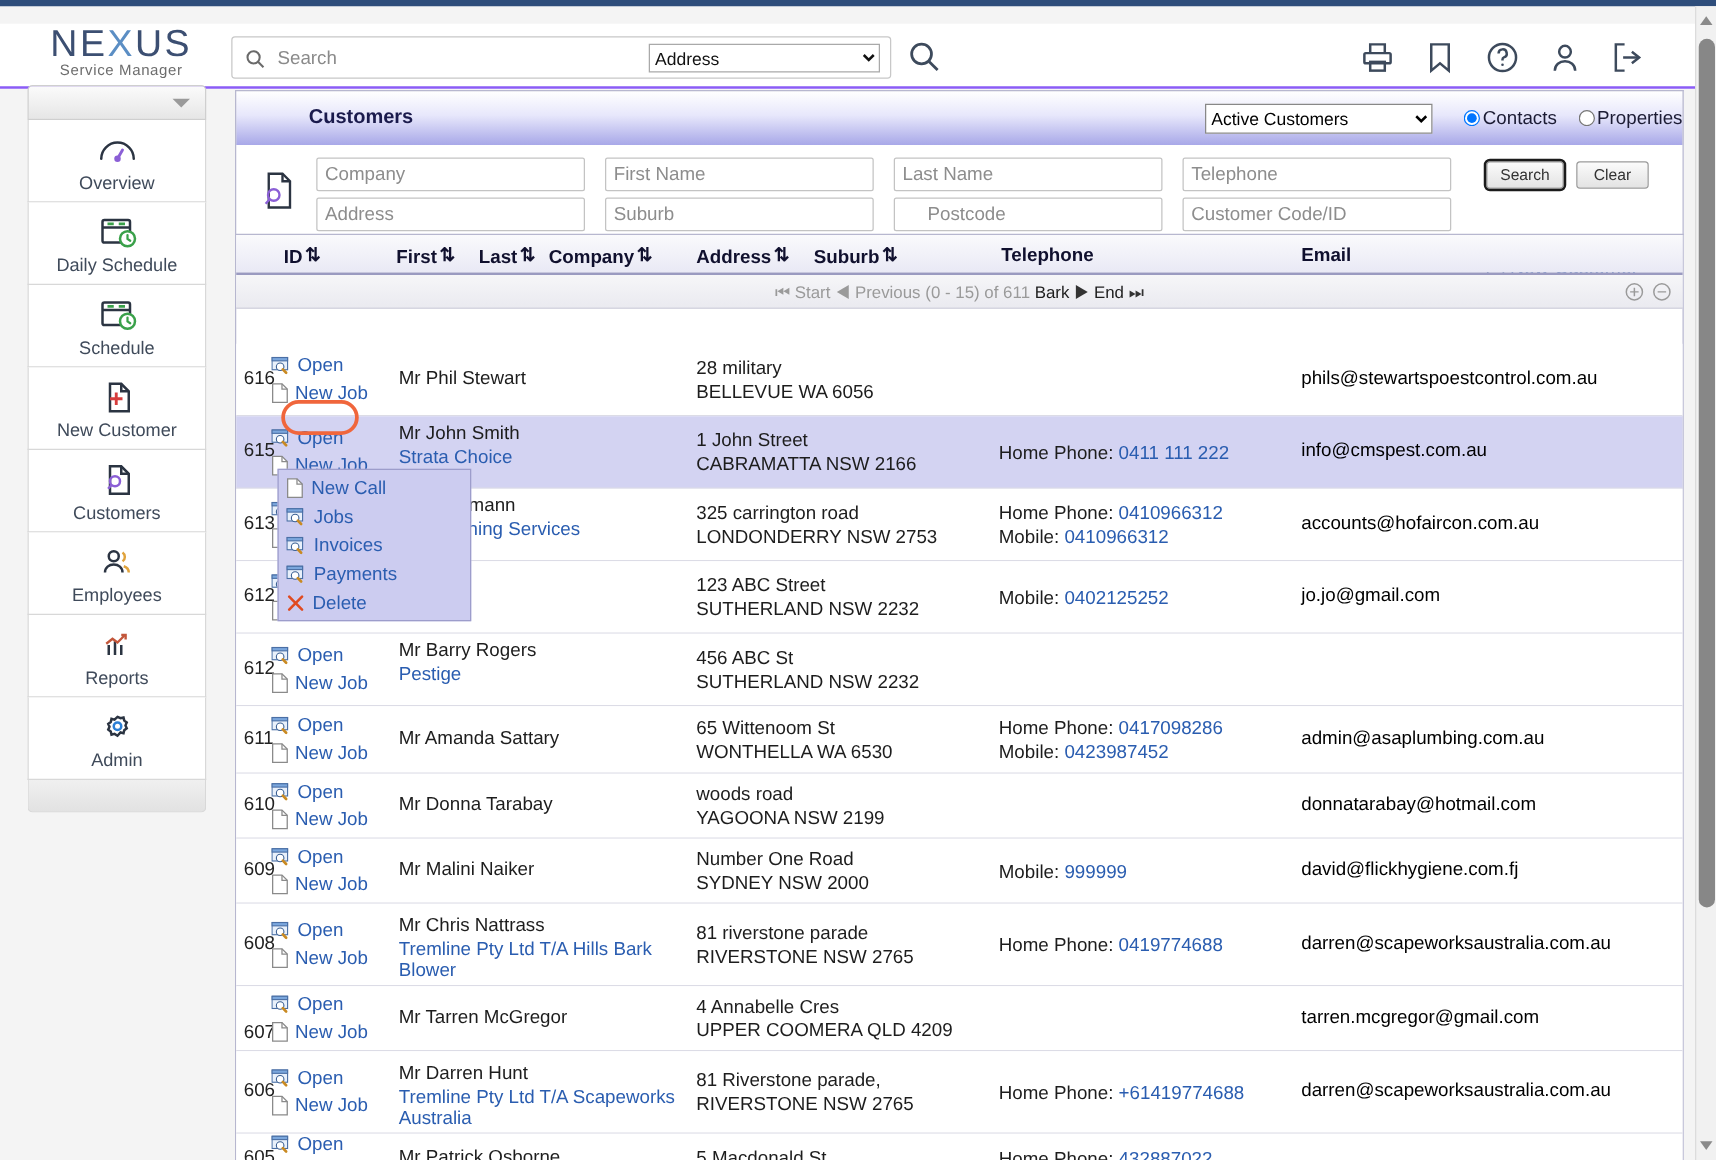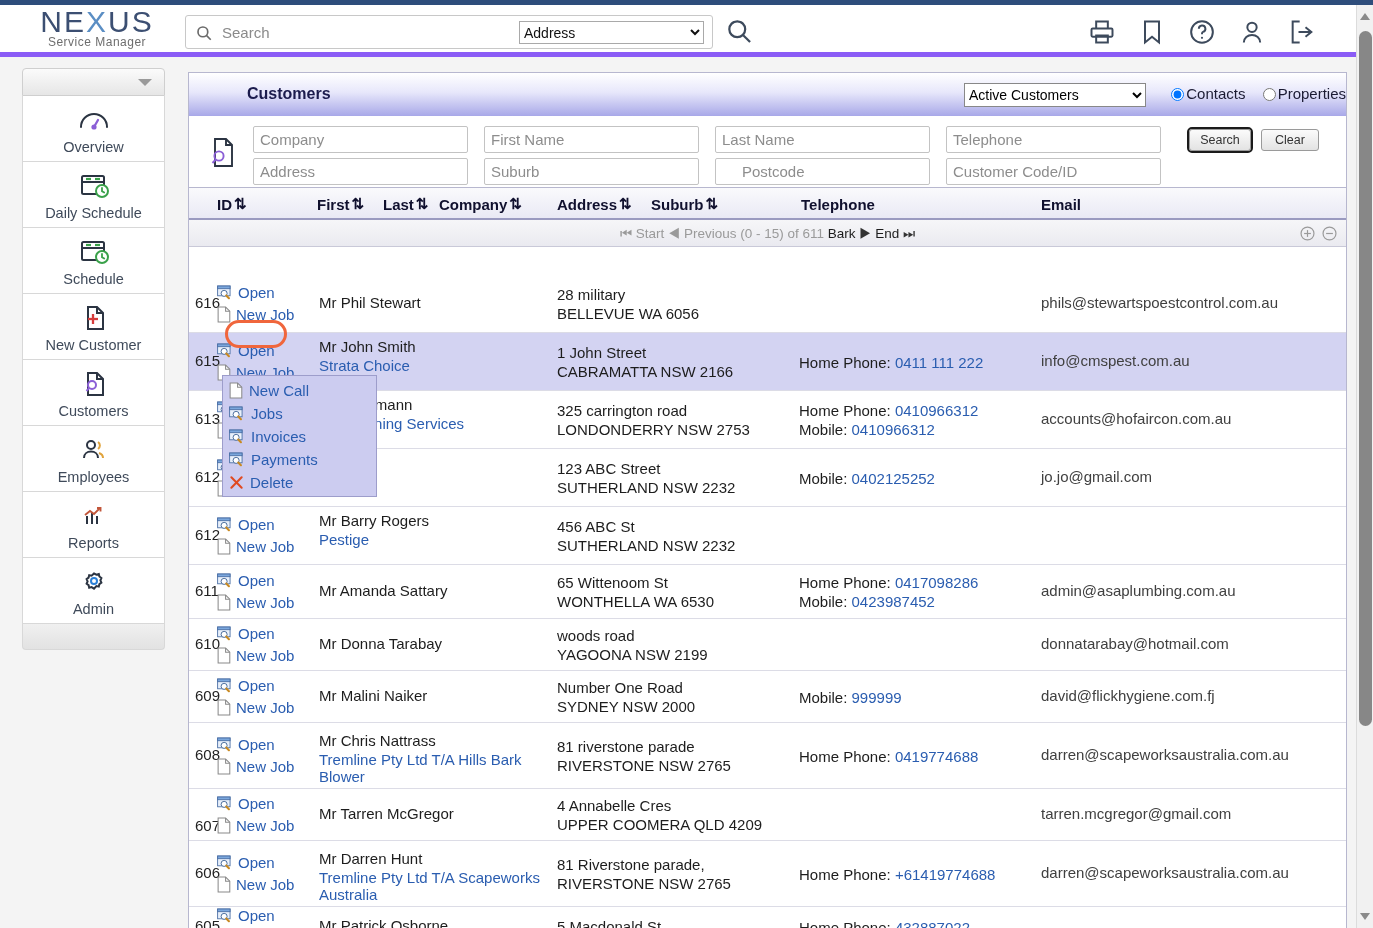--- a/index.html
+++ b/index.html
@@ -10,22 +10,22 @@
     font-family: "Liberation Sans", sans-serif;
     background: #ffffff;
   }
   #app { position: relative; width: 1373px; height: 928px; background:#f4f4f4; }
 
   
   .topstrip { position:absolute; left:0; top:0; width:1373px; height:5px; background:#2e4d7b; }
 
   
   .header {
-    position:absolute; left:0; top:5px; width:1356px; height:52px;
-    background:#ffffff; border-bottom:5px solid #8b5cf6;
+    position:absolute; left:0; top:19px; width:1356px; height:52px;
+    background:#ffffff; border-bottom:2px solid #8b5cf6;
   }
   .logo { position:absolute; left:22px; top:2px; width:150px; text-align:center; }
   .logo .nx { font-size:30px; letter-spacing:2px; color:#3c4f72; line-height:30px; font-weight:400;}
   .logo .nx .x { color:#5b8ec4; }
   .logo .sub { font-size:12px; color:#6d6d6d; letter-spacing:.5px; margin-top:-2px;}
 
   .searchwrap {
     position:absolute; left:185px; top:10px; width:528px; height:34px;
     border:1px solid #c8c8c8; border-radius:3px; background:#fff;
   }
@@ -123,21 +123,21 @@
   .row.sel { background:#d3d3f2; }
   .c-id   { position:absolute; left:6px; font-size:15px; color:#222; }
   .c-act  { position:absolute; left:28px; width:110px; }
   .act-line { display:flex; align-items:center; gap:5px; height:22px;}
   .act-link { font-size:15px; color:#2a5db0; cursor:pointer;}
   .c-name { position:absolute; left:130px; width:240px; font-size:15px; color:#1d1d1d;}
   .c-comp { font-size:15px; color:#2a5db0; cursor:pointer; display:block; margin-top:2px;}
   .c-addr { position:absolute; left:368px; width:240px; font-size:15px; color:#1d1d1d; line-height:19px;}
   .c-tel  { position:absolute; left:610px; width:240px; font-size:15px; color:#1d1d1d; line-height:19px;}
   .tel-num { color:#2a5db0; }
-  .c-mail { position:absolute; left:852px; width:300px; font-size:15px; color:#404040; cursor:pointer;}
+  .c-mail { position:absolute; left:852px; width:300px; font-size:15px; color:#000000; cursor:pointer;}
 
   
   .ring {
     position:absolute; left:225px; top:320px; width:62px; height:28px;
     border:3px solid #f0663c; border-radius:14px; pointer-events:none; z-index:40;
   }
 
   
   .ctxmenu {
     position:absolute; left:222px; top:375px; width:155px;
@@ -376,21 +376,21 @@
           <svg class="ico-svg" width="15" height="18" viewBox="0 0 15 18" fill="#fff" stroke="#4a6fa5" stroke-width="1.3">
             <path d="M1.2 1h8l4.5 4.5V17H1.2z"></path>
               <path d="M9.2 1v4.5h4.5" fill="none"></path>
           </svg>
         </span><span>New Customer</span>
       </div>
     </div>
 
     <div class="tbl">
       <div class="tbl-head">
-        <div class="th" style="left:28px;"><span>ID</span><span class="sortico">⇅</span></div>
+        <div class="th" style="left:38px;"><span>ID</span><span class="sortico">⇅</span></div>
         <div class="th" style="left:128px;"><span>First</span><span class="sortico">⇅</span></div>
         <div class="th" style="left:194px;"><span>Last</span><span class="sortico">⇅</span></div>
         <div class="th" style="left:250px;"><span>Company</span><span class="sortico">⇅</span></div>
         <div class="th" style="left:368px;"><span>Address</span><span class="sortico">⇅</span></div>
         <div class="th" style="left:462px;"><span>Suburb</span><span class="sortico">⇅</span></div>
         <div class="th" style="left:612px;"><span>Telephone</span></div>
         <div class="th" style="left:852px;"><span>Email</span></div>
       </div>
 
       <div class="pager">

